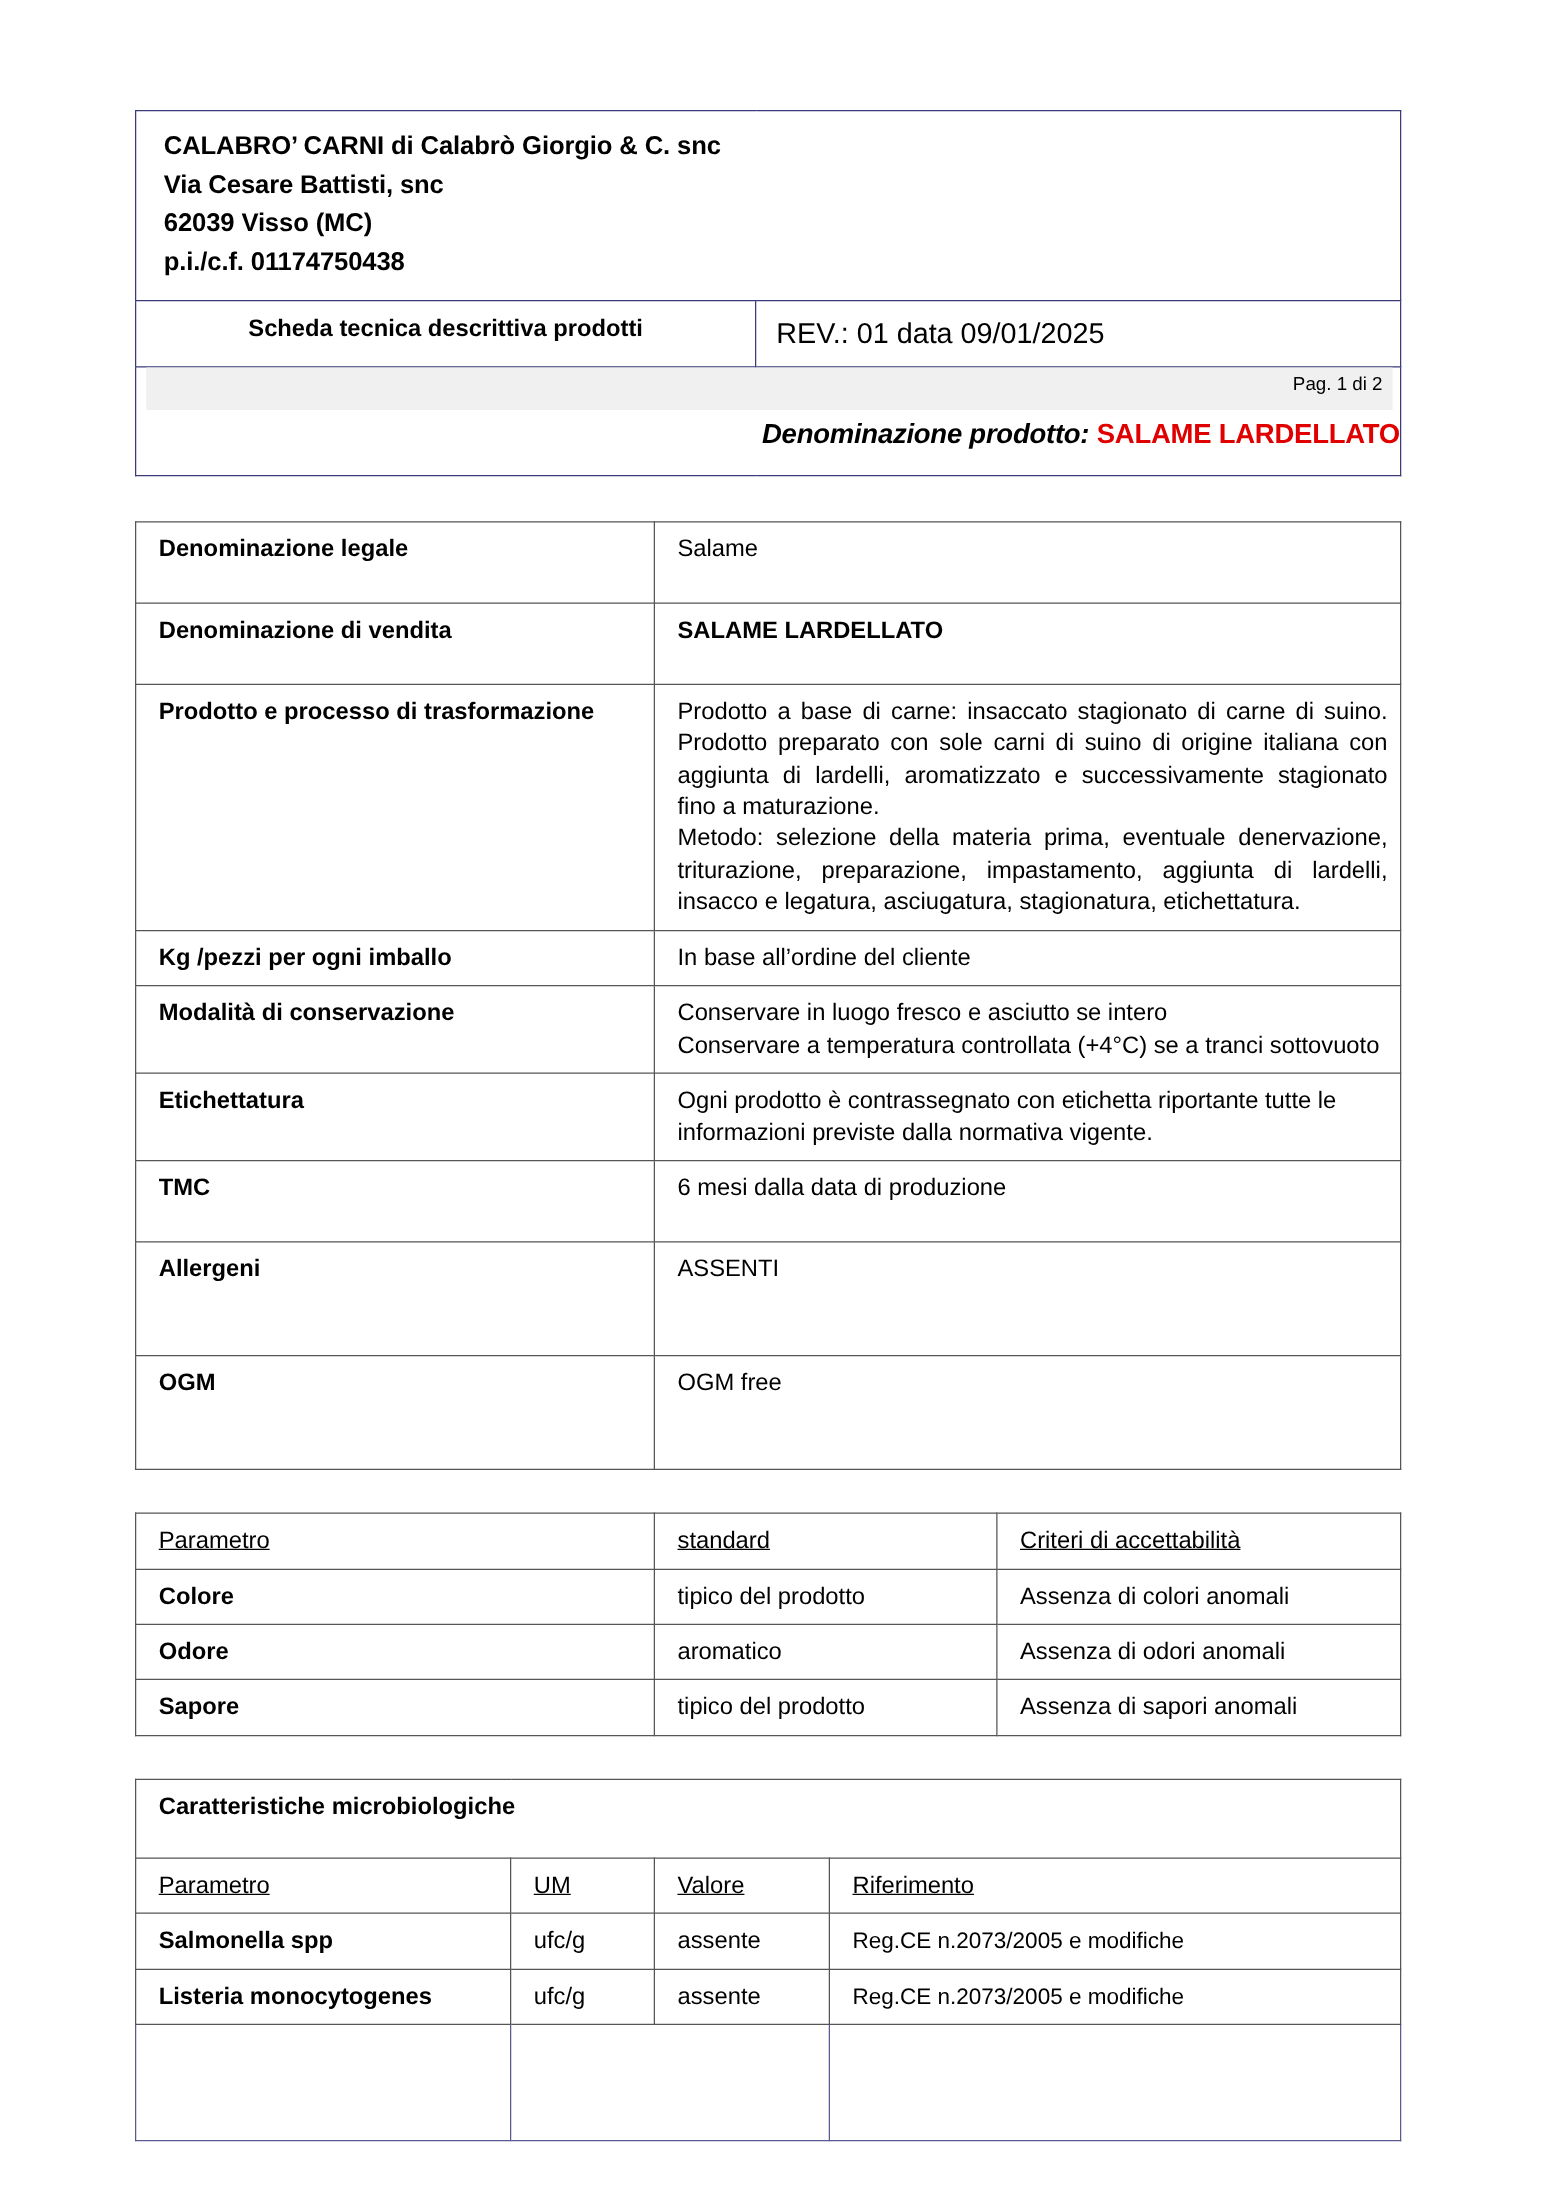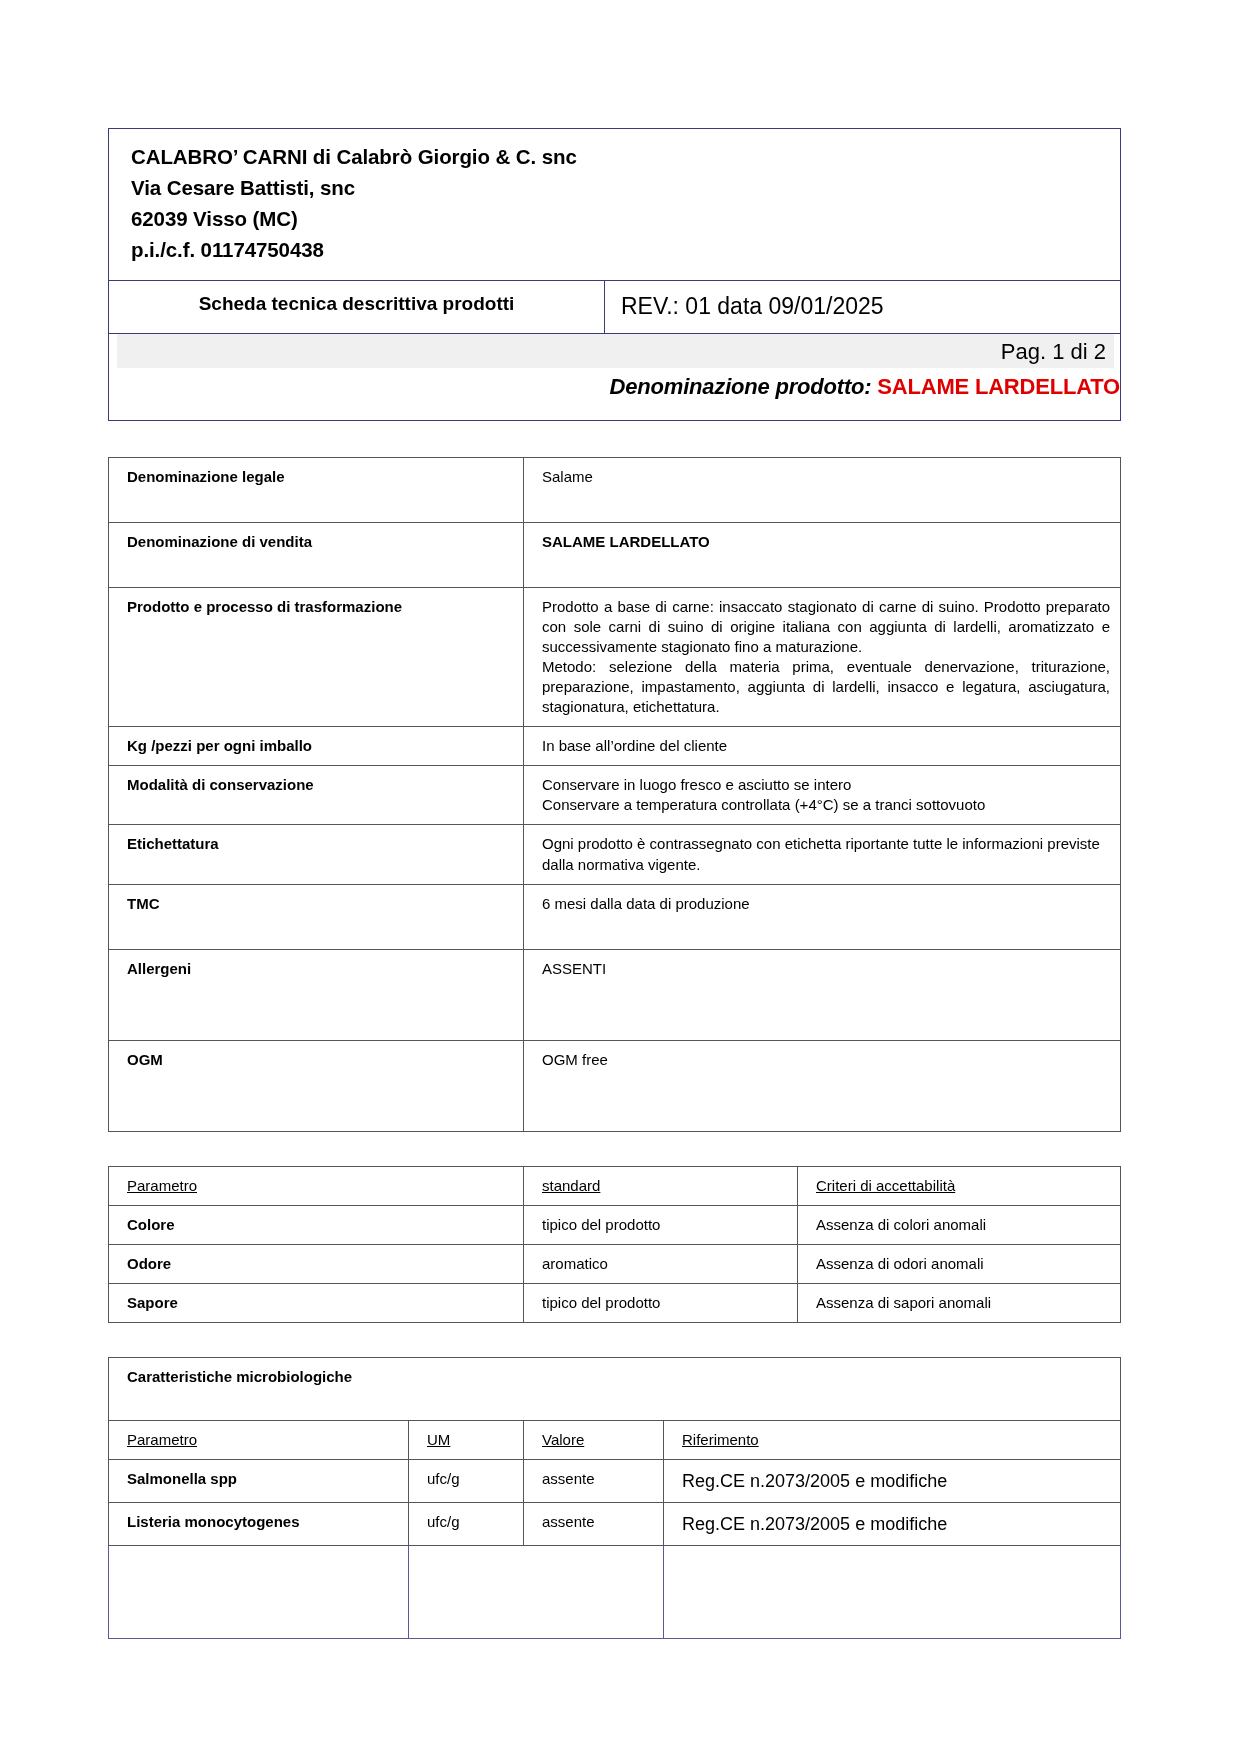--- a/index.html
+++ b/index.html
@@ -16,21 +16,20 @@
     overflow: hidden;
   }
 
   .page {
     position: absolute;
     left: 0; top: 0;
     width: 1241px;
     height: 1337px;
     box-sizing: border-box;
     padding: 88px 114px 0 114px;
-    margin-top: 40px;
   }
 
   
   .hdr-table {
     width: 1012px;
     border-collapse: collapse;
     table-layout: fixed;
     margin-left: -6px;
   }
   .hdr-table td {
@@ -62,21 +61,21 @@
   .pag-band {
     background: #f0f0f0;
     height: 34px;
     position: relative;
     margin: 0 6px 0 8px;
   }
   .pag-text {
     position: absolute;
     right: 8px;
     top: 5px;
-    font-size: 22px;
+    font-size: 15px;
   }
   .denom-line {
     text-align: right;
     font-size: 22px;
     font-weight: bold;
     font-style: italic;
     padding: 6px 0 20px 0;
     letter-spacing: -0.2px;
   }
   .denom-line .red {
@@ -88,21 +87,21 @@
   .doc-table {
     width: 1012px;
     border-collapse: collapse;
     table-layout: fixed;
     margin-left: -6px;
   }
   .doc-table td {
     border: 1.2px solid #555555;
     padding: 9px 10px 9px 18px;
     vertical-align: top;
-    font-size: 15px;
+    font-size: 19px;
     line-height: 1.34;
   }
   .lbl {
     font-weight: bold;
     font-size: 20px;
   }
   .val { font-weight: normal; }
   .val-bold { font-weight: bold; font-size: 19.5px; }
   .val-strong { font-weight: bold; font-size: 20.5px; line-height: 1.42; }
   .justify { text-align: justify; padding-right: 14px; }

